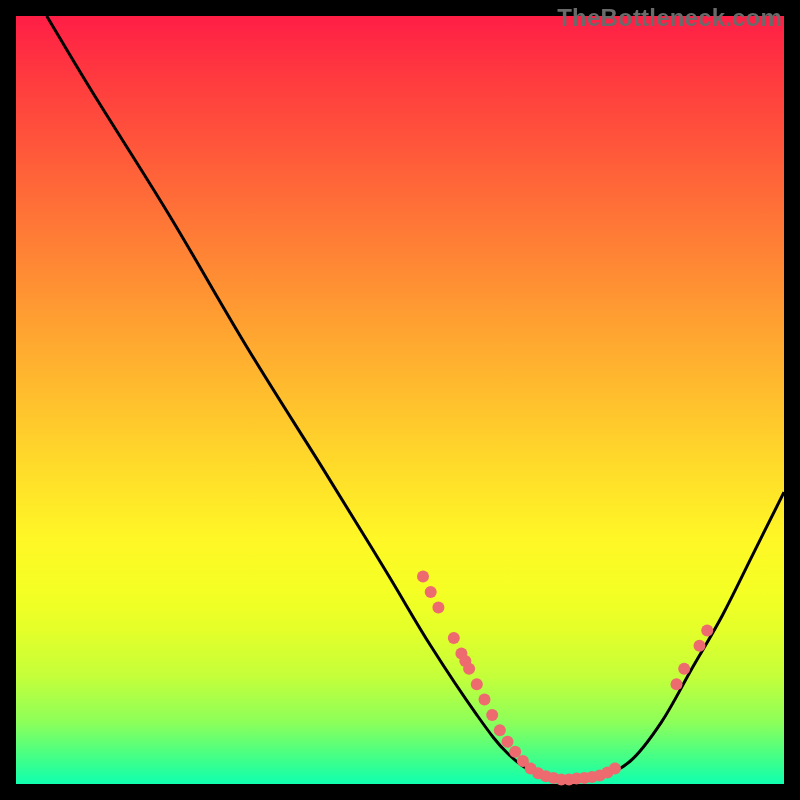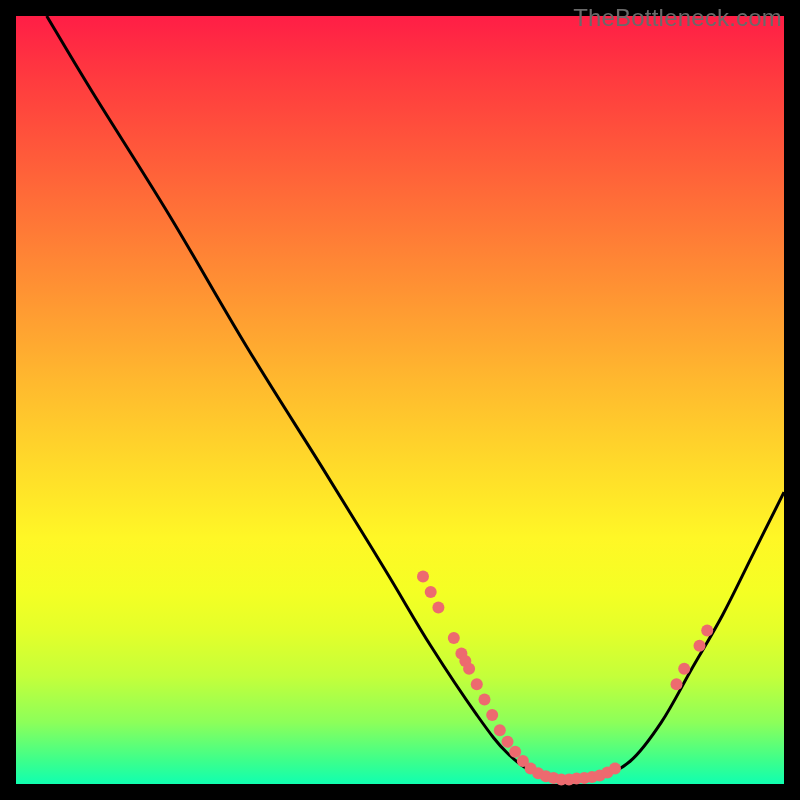--- a/index.html
+++ b/index.html
@@ -40,21 +40,21 @@
       #3cff8c 97%,
       #10ffb0 100%
     );
   }
   .watermark {
     position: absolute;
     top: 4px;
     right: 18px;
     font-family: Arial, Helvetica, sans-serif;
     font-size: 24px;
-    font-weight: normal;
+    font-weight: bold;
     color: #6a6a6a;
     letter-spacing: 0.2px;
     user-select: none;
   }
   svg.plot {
     position: absolute;
     left: 16px;
     top: 16px;
     width: 768px;
     height: 768px;

